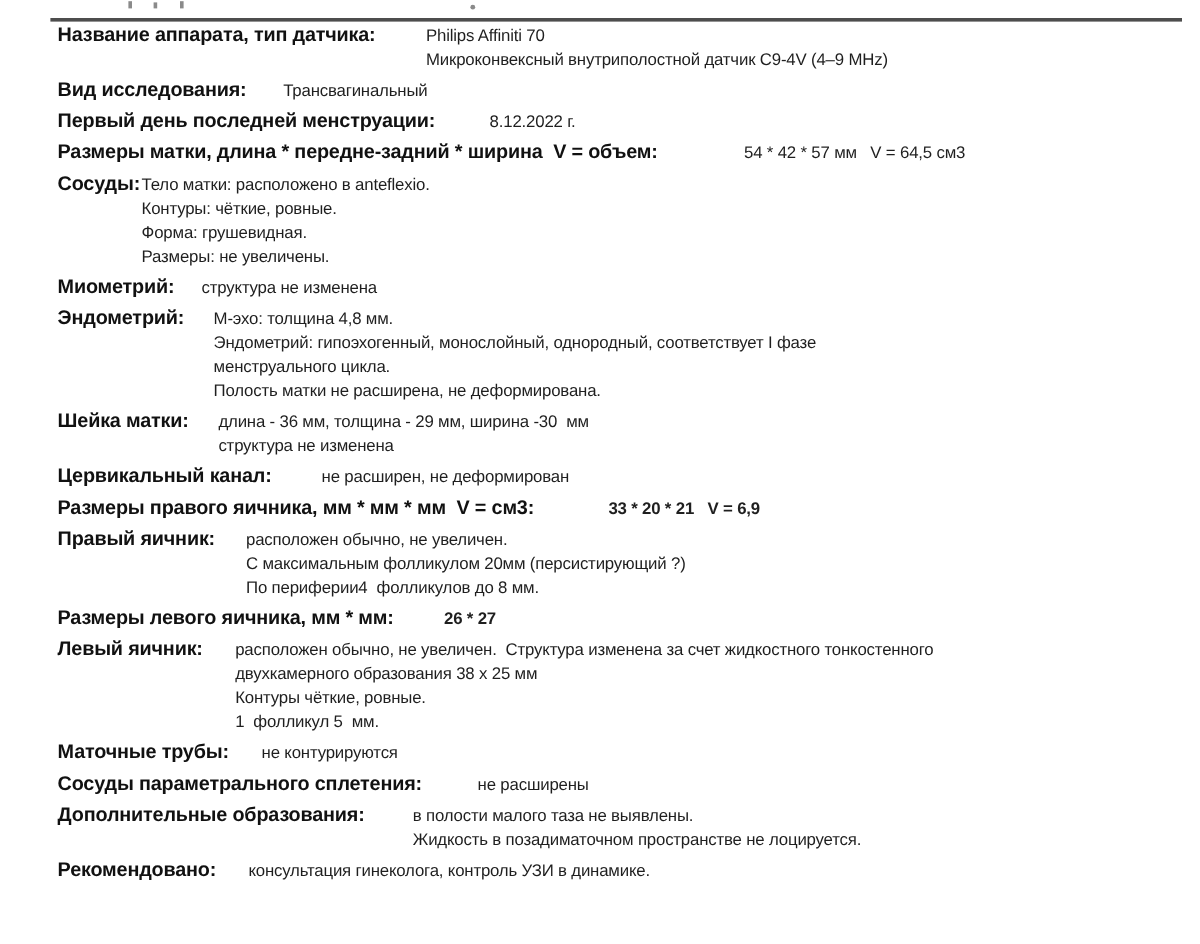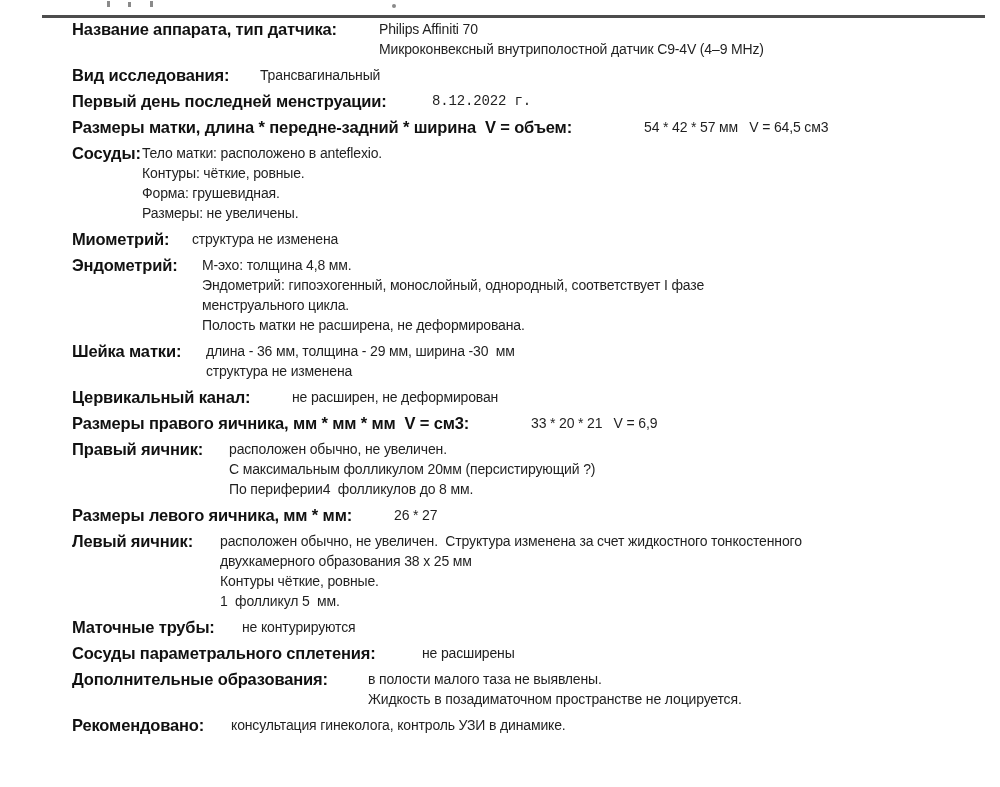--- a/index.html
+++ b/index.html
@@ -15,21 +15,21 @@
   
   .clip-mark{position:absolute;background:#8a8a8a;}
   .clip-mark.m1{left:107px;top:1px;width:3px;height:6px;}
   .clip-mark.m2{left:128px;top:2px;width:3px;height:5px;}
   .clip-mark.m3{left:150px;top:1px;width:3px;height:6px;}
   .clip-mark.m4{left:392px;top:4px;width:4px;height:4px;border-radius:50%;}
   .top-rule{
     position:absolute;left:42px;top:15px;width:943px;height:3px;
     background:var(--rule-color,#4d4d4d);
   }
-  .report-body{position:absolute;top:19px;left:0;width:824px;margin-left:24px;}
+  .report-body{position:absolute;top:19px;left:0;width:824px;}
   .row{position:relative;margin-bottom:6px;min-height:20px;}
   .label{
     position:absolute;left:48px;top:0;
     font-weight:bold;color:var(--label-color,#111111);
     white-space:pre;font-size:16.5px;line-height:20px;
   }
   .value{display:block;}
   .line{
     white-space:pre;font-size:14px;line-height:20px;min-height:20px;
     color:var(--value-color,#1f1f1f);
@@ -53,21 +53,21 @@
         </div>
       </div>
       <div class="row">
         <span class="label">Вид исследования:</span>
         <div class="value" style="margin-left: 236px;">
           <div class="line">Трансвагинальный</div>
         </div>
       </div>
       <div class="row">
         <span class="label">Первый день последней менструации:</span>
-        <div class="value" style="margin-left: 408px; font-family: Liberation Mono, monospace;">
+        <div class="value" style="margin-left: 408px;">
           <div class="line">8.12.2022 г.</div>
         </div>
       </div>
       <div class="row">
         <span class="label">Размеры матки, длина * передне-задний * ширина  V = объем:</span>
         <div class="value" style="margin-left: 620px;">
           <div class="line">54 * 42 * 57 мм   V = 64,5 см3</div>
         </div>
       </div>
       <div class="row">
@@ -102,35 +102,35 @@
         </div>
       </div>
       <div class="row">
         <span class="label">Цервикальный канал:</span>
         <div class="value" style="margin-left: 268px;">
           <div class="line">не расширен, не деформирован</div>
         </div>
       </div>
       <div class="row">
         <span class="label">Размеры правого яичника, мм * мм * мм  V = см3:</span>
-        <div class="value" style="margin-left: 507px;">
+        <div class="value" style="margin-left: 507px; font-weight: bold;">
           <div class="line">33 * 20 * 21   V = 6,9</div>
         </div>
       </div>
       <div class="row">
         <span class="label">Правый яичник:</span>
         <div class="value" style="margin-left: 205px;">
           <div class="line">расположен обычно, не увеличен.</div>
           <div class="line">С максимальным фолликулом 20мм (персистирующий ?)</div>
           <div class="line">По периферии4  фолликулов до 8 мм.</div>
         </div>
       </div>
       <div class="row">
         <span class="label">Размеры левого яичника, мм * мм:</span>
-        <div class="value" style="margin-left: 370px;">
+        <div class="value" style="margin-left: 370px; font-weight: bold;">
           <div class="line">26 * 27</div>
         </div>
       </div>
       <div class="row">
         <span class="label">Левый яичник:</span>
         <div class="value" style="margin-left: 196px;">
           <div class="line">расположен обычно, не увеличен.  Структура изменена за счет жидкостного тонкостенного</div>
           <div class="line">двухкамерного образования 38 х 25 мм</div>
           <div class="line">Контуры чёткие, ровные.</div>
           <div class="line">1  фолликул 5  мм.</div>

